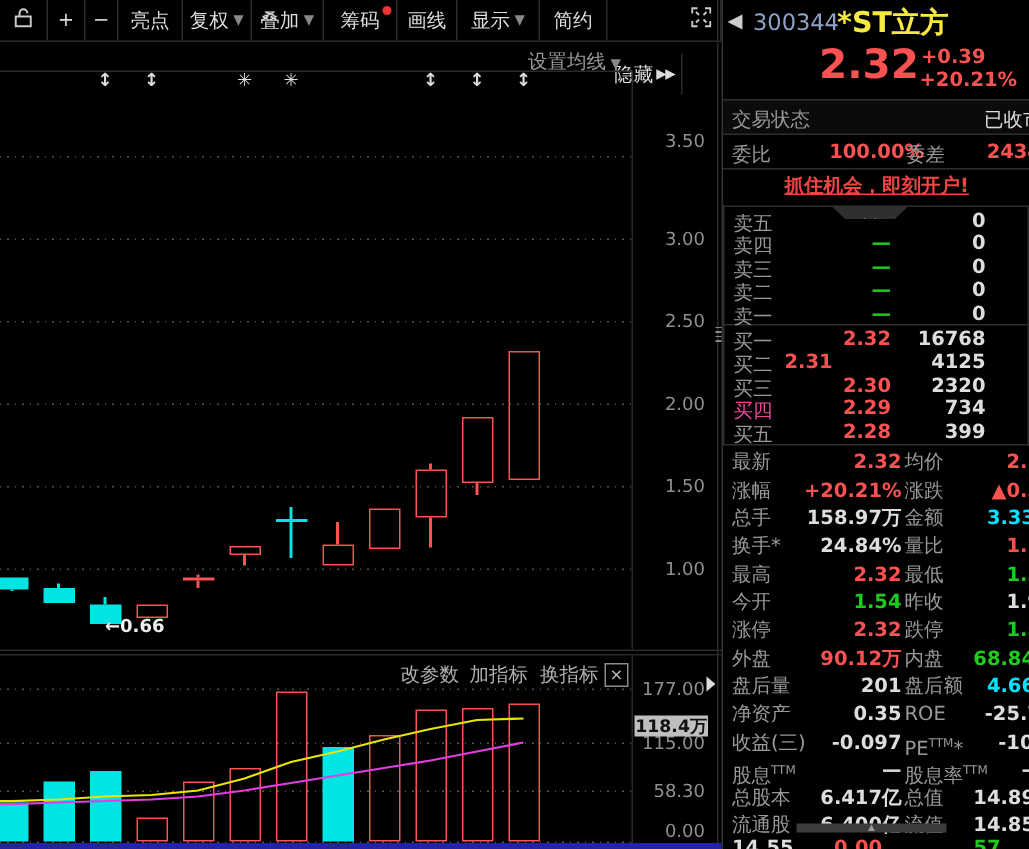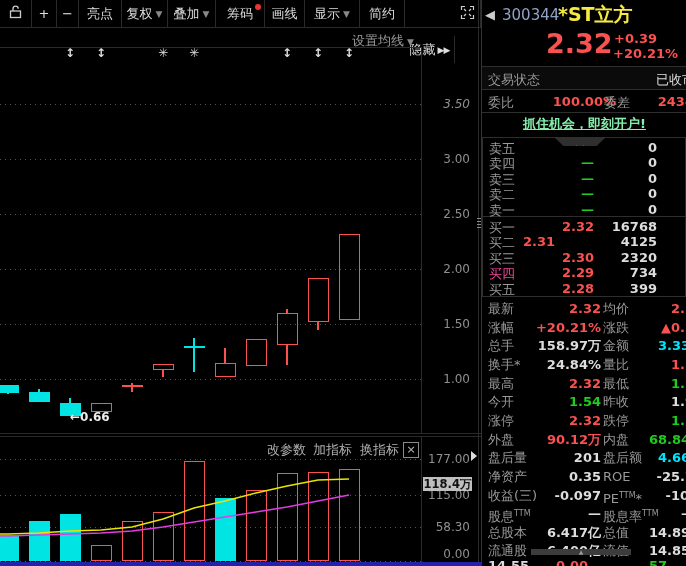--- a/index.html
+++ b/index.html
@@ -88,21 +88,21 @@
   </div>
 
 <div class="abs" id="chart-pane" style="left:0;top:28px;width:481px;height:405px;">
   <div class="abs" style="right:67px;top:4px;font-size:13px;color:#9a9a9a;">
     <span>设置均线</span><span class="caret">▼</span>
   </div>
   <div class="abs" style="left:0;top:19px;width:421px;height:1px;background:#2a2a2a;"></div>
   <div class="abs" style="left:421px;top:19px;width:1px;height:386px;background:#2a2a2a;"></div>
   <div id="price-grid">
       <div class="gridline" style="position: absolute; left: 0px; top: 76px; width: 421px;"></div>
-      <div class="axis-label" style="position: absolute; left: 425px; top: 69px; font-style: italic;">3.50</div>
+      <div class="axis-label" style="position: absolute; left: 425px; top: 59px;">3.50</div>
       <div class="gridline" style="position: absolute; left: 0px; top: 131px; width: 421px;"></div>
       <div class="axis-label" style="position: absolute; left: 425px; top: 124px;">3.00</div>
       <div class="gridline" style="position: absolute; left: 0px; top: 186px; width: 421px;"></div>
       <div class="axis-label" style="position: absolute; left: 425px; top: 179px;">2.50</div>
       <div class="gridline" style="position: absolute; left: 0px; top: 241px; width: 421px;"></div>
       <div class="axis-label" style="position: absolute; left: 425px; top: 234px;">2.00</div>
       <div class="gridline" style="position: absolute; left: 0px; top: 296px; width: 421px;"></div>
       <div class="axis-label" style="position: absolute; left: 425px; top: 289px;">1.50</div>
       <div class="gridline" style="position: absolute; left: 0px; top: 351px; width: 421px;"></div>
       <div class="axis-label" style="position: absolute; left: 425px; top: 344px;">1.00</div>
@@ -204,21 +204,21 @@
     <span class="abs" style="left:174px;top:4px;font-size:13px;color:#ddd;white-space:pre;">已收市</span>
   </div>
 
   <div class="abs" style="left:0;top:90px;width:205px;height:23px;border-bottom:1px solid #2e2e2e;box-sizing:border-box;">
     <span class="abs plabel" style="left:6px;top:4px;font-size:13px;text-align:center;">委比</span>
     <span class="abs bold" style="left:55px;top:4px;width:79px;text-align:right;font-size:13px;color:#fa5151;">100.00%</span>
     <span class="abs plabel" style="left:122px;top:4px;font-size:13px;">委差</span>
     <span class="abs bold" style="left:139px;top:4px;width:82px;text-align:right;font-size:13px;color:#fa5151;">24346</span>
   </div>
 
-  <div class="abs" style="left:0;top:115px;width:205px;text-align:center;font-size:13px;color:#86efac;
+  <div class="abs" style="left:0;top:115px;width:205px;text-align:center;font-size:13px;color:#ef4444;
               text-decoration:underline;font-weight:bold;">抓住机会，即刻开户!</div>
 
   <div class="abs" id="sell-box" style="left:0;top:137px;width:204px;height:80px;border:1px solid #2e2e2e;box-sizing:border-box;">
       <div style="position: absolute; left: 0px; top: 2px; width: 204px; height: 15px; font-size: 13px;">
         <div style="position: absolute; left: 6px; top: 0px; color: rgb(153, 153, 153);">卖五</div>
         <div style="position: absolute; left: 40px; top: 0px; width: 71px; text-align: right; color: rgb(30, 203, 30); font-weight: bold;"></div>
         <div style="position: absolute; left: 111px; top: 0px; width: 63px; text-align: right; color: rgb(221, 221, 221); font-weight: bold;">0</div>
       </div>
       <div style="position: absolute; left: 0px; top: 17.4px; width: 204px; height: 15px; font-size: 13px;">
         <div style="position: absolute; left: 6px; top: 0px; color: rgb(153, 153, 153);">卖四</div>

